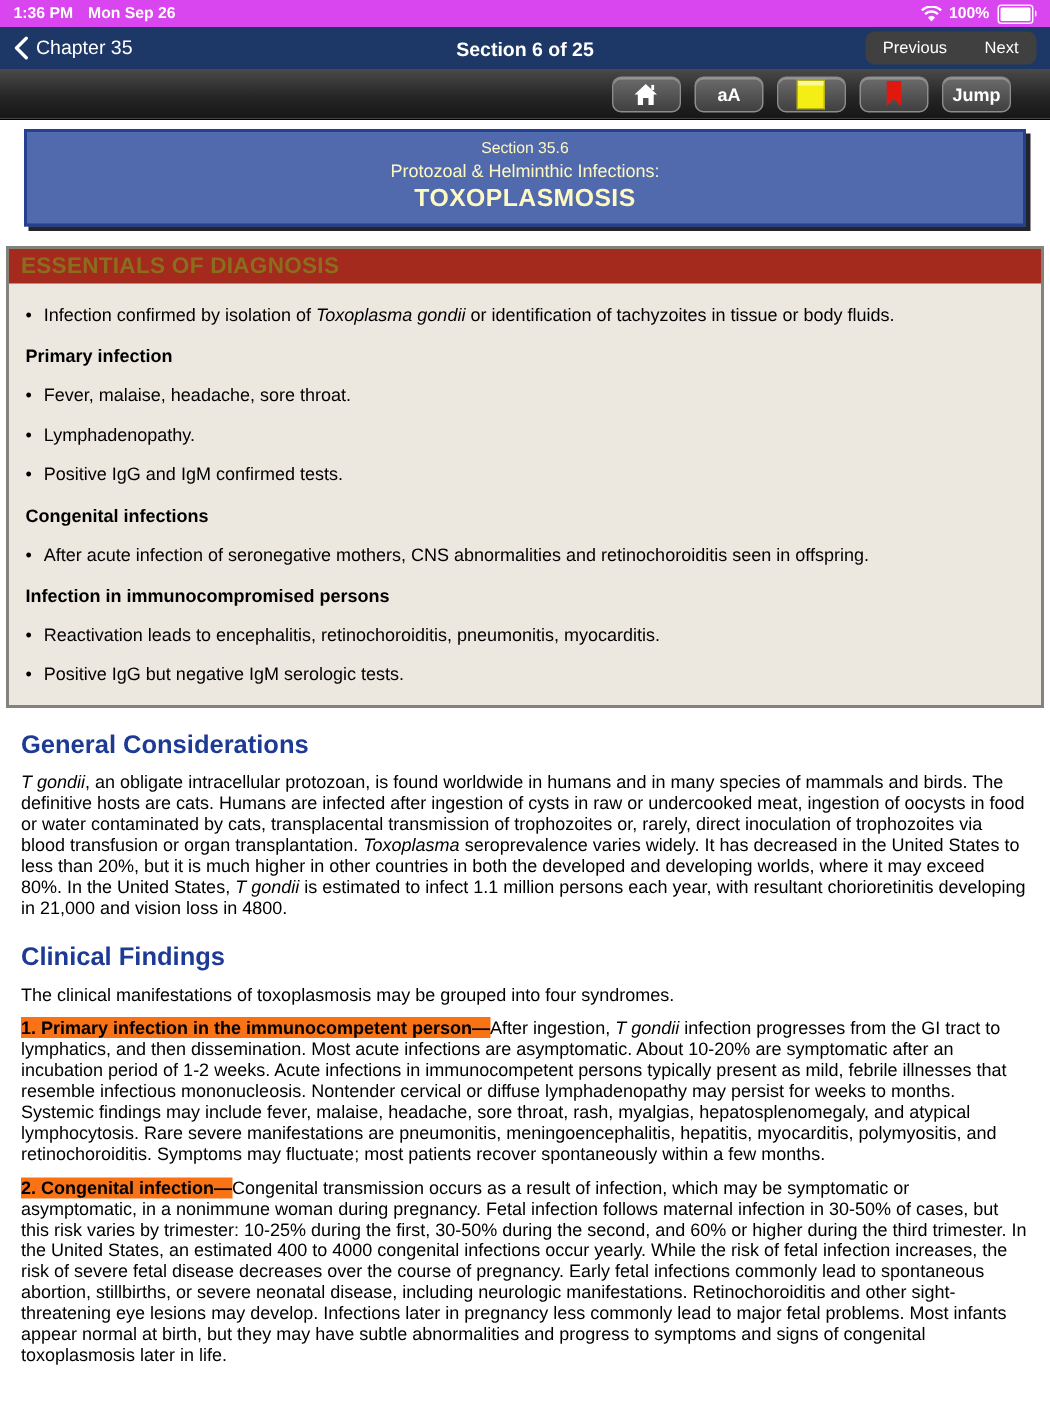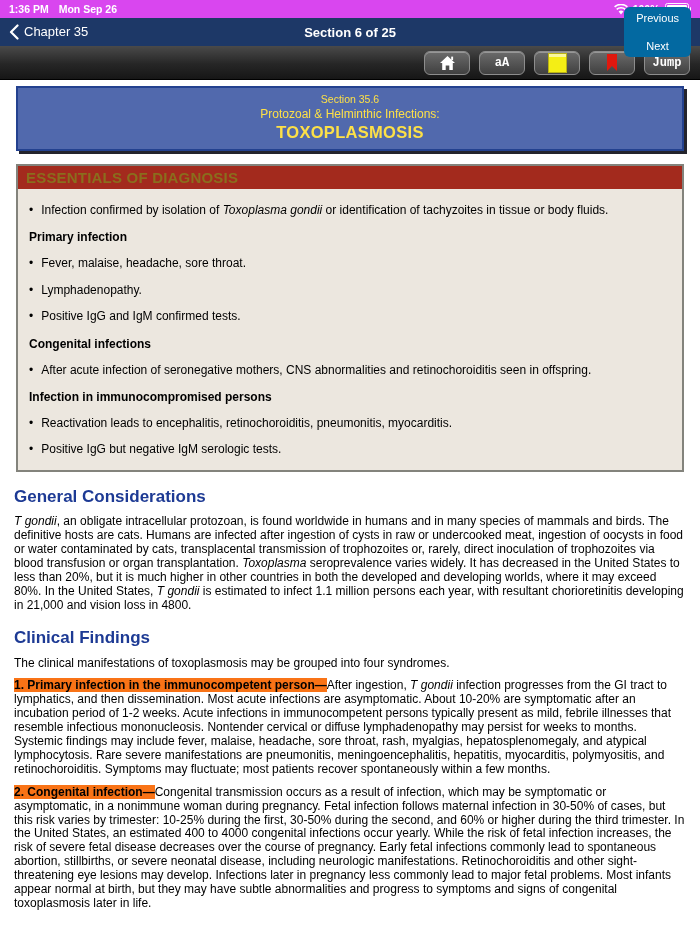--- a/index.html
+++ b/index.html
@@ -23,33 +23,33 @@
   .navbar{
     height:28px;background:#1d3867;color:#fff;
     display:flex;align-items:center;padding:0 9px;position:relative;
   }
   .back{display:flex;gap:5px;font-size:13px;cursor:pointer;}
   .navtitle{
     position:absolute;left:0;right:0;text-align:center;
     font-size:13px;font-weight:bold;pointer-events:none;
   }
   .prevnext{
-    margin-left:auto;display:flex;align-items:center;background:#0369a1;
-    border-radius:6px;overflow:hidden;font-size:11px;z-index:2;flex-direction:column;
+    margin-left:auto;display:flex;align-items:flex-start;background:#404040;
+    border-radius:6px;overflow:hidden;font-size:11px;z-index:2;
   }
   .pn-btn{
     border:none;background:transparent;color:#fff;
     font-family:inherit;font-size:11px;padding:5px 12px;cursor:pointer;
   }
   .pn-sep{width:1px;background:#1d3867;margin:3px 0;}
   
   .toolbar{
     height:33px;background:linear-gradient(#4a4a4a,#262626 55%,#161616);
     display:flex;align-items:center;justify-content:flex-end;gap:9px;
-    padding:0 10px;border-bottom:1px solid #000;font-family:Liberation Mono, monospace;
+    padding:0 26px;border-bottom:1px solid #000;
   }
   .tbtn{
     height:24px;min-width:46px;border-radius:6px;
     background:linear-gradient(#6b6b6b,#404040);
     border:1px solid #8d8d8d;
     box-shadow:inset 0 1px 0 rgba(255,255,255,.3);
     color:#fff;font-weight:bold;font-size:12px;
     display:flex;align-items:center;justify-content:center;
     cursor:pointer;font-family:inherit;
   }
@@ -60,27 +60,27 @@
   }
   .bm-glyph{
     width:10px;height:17px;background:#e0180e;display:inline-block;
     clip-path:polygon(0 0,100% 0,100% 100%,50% 70%,0 100%);
   }
   
   .content{height:856px;overflow:hidden;background:#fff;}
   .banner{
     margin:6px 16px 0;background:#5169ad;border:2px solid #23418f;
     box-shadow:3px 3px 0 rgba(12,12,22,.9);
-    text-align:center;color:#fde047;padding:5px 4px 7px;
+    text-align:center;color:#fef9c3;padding:5px 4px 7px;
   }
   .banner .l1{font-size:10.5px;}
   .banner .l2{font-size:12px;margin-top:2px;}
   .banner .l3{font-size:16.5px;font-weight:bold;margin-top:2px;letter-spacing:.3px;}
   .essentials{
-    margin:13px 16px 0;background:#ece7df;border:2px solid #83837c;
+    margin:13px 4px 0;background:#ece7df;border:2px solid #83837c;
   }
   .ess-header{
     background:#a32a1d;color:#8a6e1d;font-weight:bold;
     font-size:15px;padding:3px 8px;letter-spacing:.2px;
   }
   .ess-body{padding:2px 11px 13px;font-size:12px;color:#000;}
   .ess-bullet{display:flex;gap:8px;margin-top:12px;line-height:1.2;}
   .ess-bullet .dot{flex:none;}
   .ess-subhead{font-weight:bold;margin-top:13px;}
   .article{margin:3px 14px 0;font-size:12px;line-height:1.16;color:#000;}

